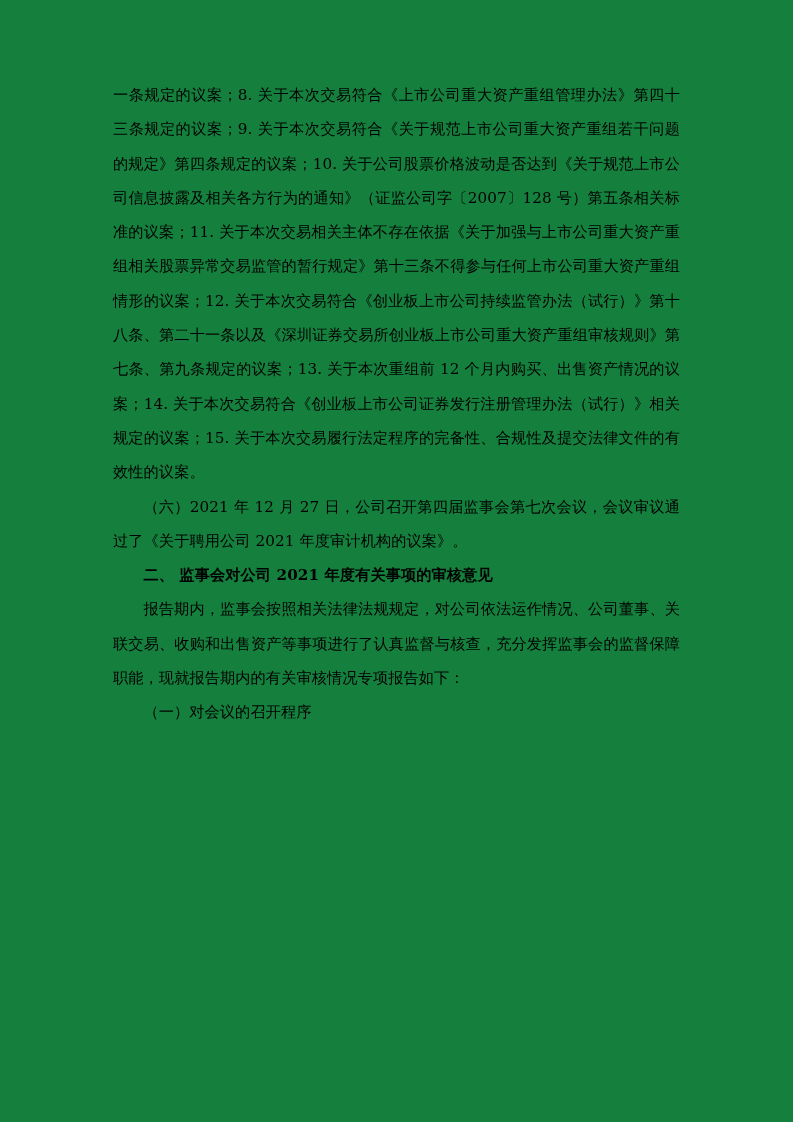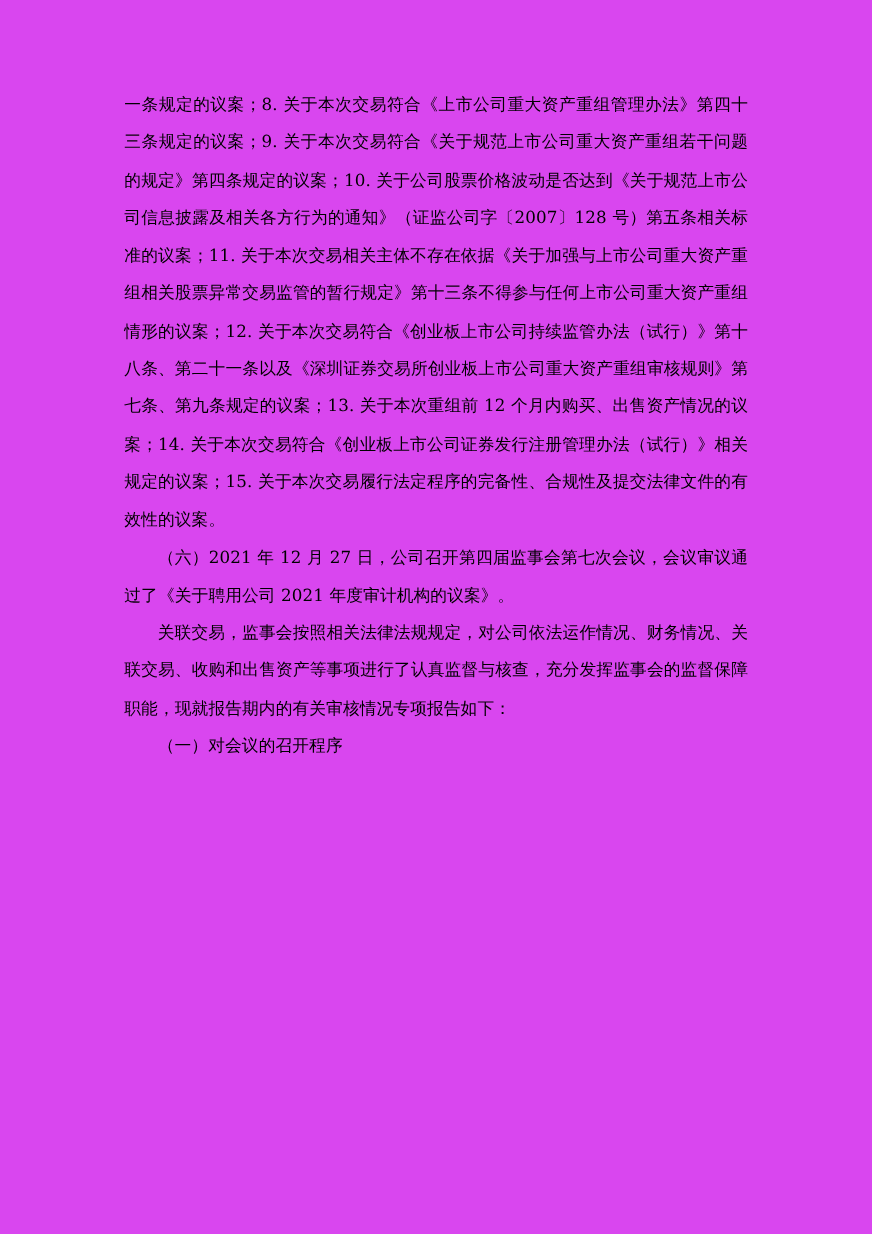--- a/index.html
+++ b/index.html
@@ -3,21 +3,21 @@
 <meta charset="utf-8">
 <style>
   html, body {
     margin: 0;
     padding: 0;
     background: #808080;
   }
   .page {
     width: 793px;
     height: 1122px;
-    background: #d946ef;
+    background: #15803d;
     margin: 0 auto;
     position: relative;
     box-sizing: border-box;
     font-family: "DejaVu Serif", "Liberation Serif", serif;
     color: #000000;
     overflow: hidden;
   }
   .content {
     position: absolute;
     left: 113px;
@@ -49,20 +49,21 @@
 
 <div class="page">
   <div class="content">
 
     <p class="body-block">一条规定的议案；8. 关于本次交易符合《上市公司重大资产重组管理办法》第四十三条规定的议案；9. 关于本次交易符合《关于规范上市公司重大资产重组若干问题的规定》第四条规定的议案；10. 关于公司股票价格波动是否达到《关于规范上市公司信息披露及相关各方行为的通知》（证监公司字〔2007〕128 号）第五条相关标准的议案；11. 关于本次交易相关主体不存在依据《关于加强与上市公司重大资产重组相关股票异常交易监管的暂行规定》第十三条不得参与任何上市公司重大资产重组情形的议案；12. 关于本次交易符合《创业板上市公司持续监管办法（试行）》第十八条、第二十一条以及《深圳证券交易所创业板上市公司重大资产重组审核规则》第七条、第九条规定的议案；13. 关于本次重组前 12 个月内购买、出售资产情况的议案；14. 关于本次交易符合《创业板上市公司证券发行注册管理办法（试行）》相关规定的议案；15. 关于本次交易履行法定程序的完备性、合规性及提交法律文件的有效性的议案。</p>
 
 
 
     <p class="body-block indent">（六）2021 年 12 月 27 日，公司召开第四届监事会第七次会议，会议审议通过了《关于聘用公司 2021 年度审计机构的议案》。</p>
 
+    <p class="body-block heading">二、 监事会对公司 2021 年度有关事项的审核意见</p>
 
-    <p class="body-block indent">关联交易，监事会按照相关法律法规规定，对公司依法运作情况、财务情况、关联交易、收购和出售资产等事项进行了认真监督与核查，充分发挥监事会的监督保障职能，现就报告期内的有关审核情况专项报告如下：</p>
+    <p class="body-block indent">报告期内，监事会按照相关法律法规规定，对公司依法运作情况、公司董事、关联交易、收购和出售资产等事项进行了认真监督与核查，充分发挥监事会的监督保障职能，现就报告期内的有关审核情况专项报告如下：</p>
 
     <p class="body-block indent">（一）对会议的召开程序</p>
 
 
   </div>
 </div>
 
 </body></html>

